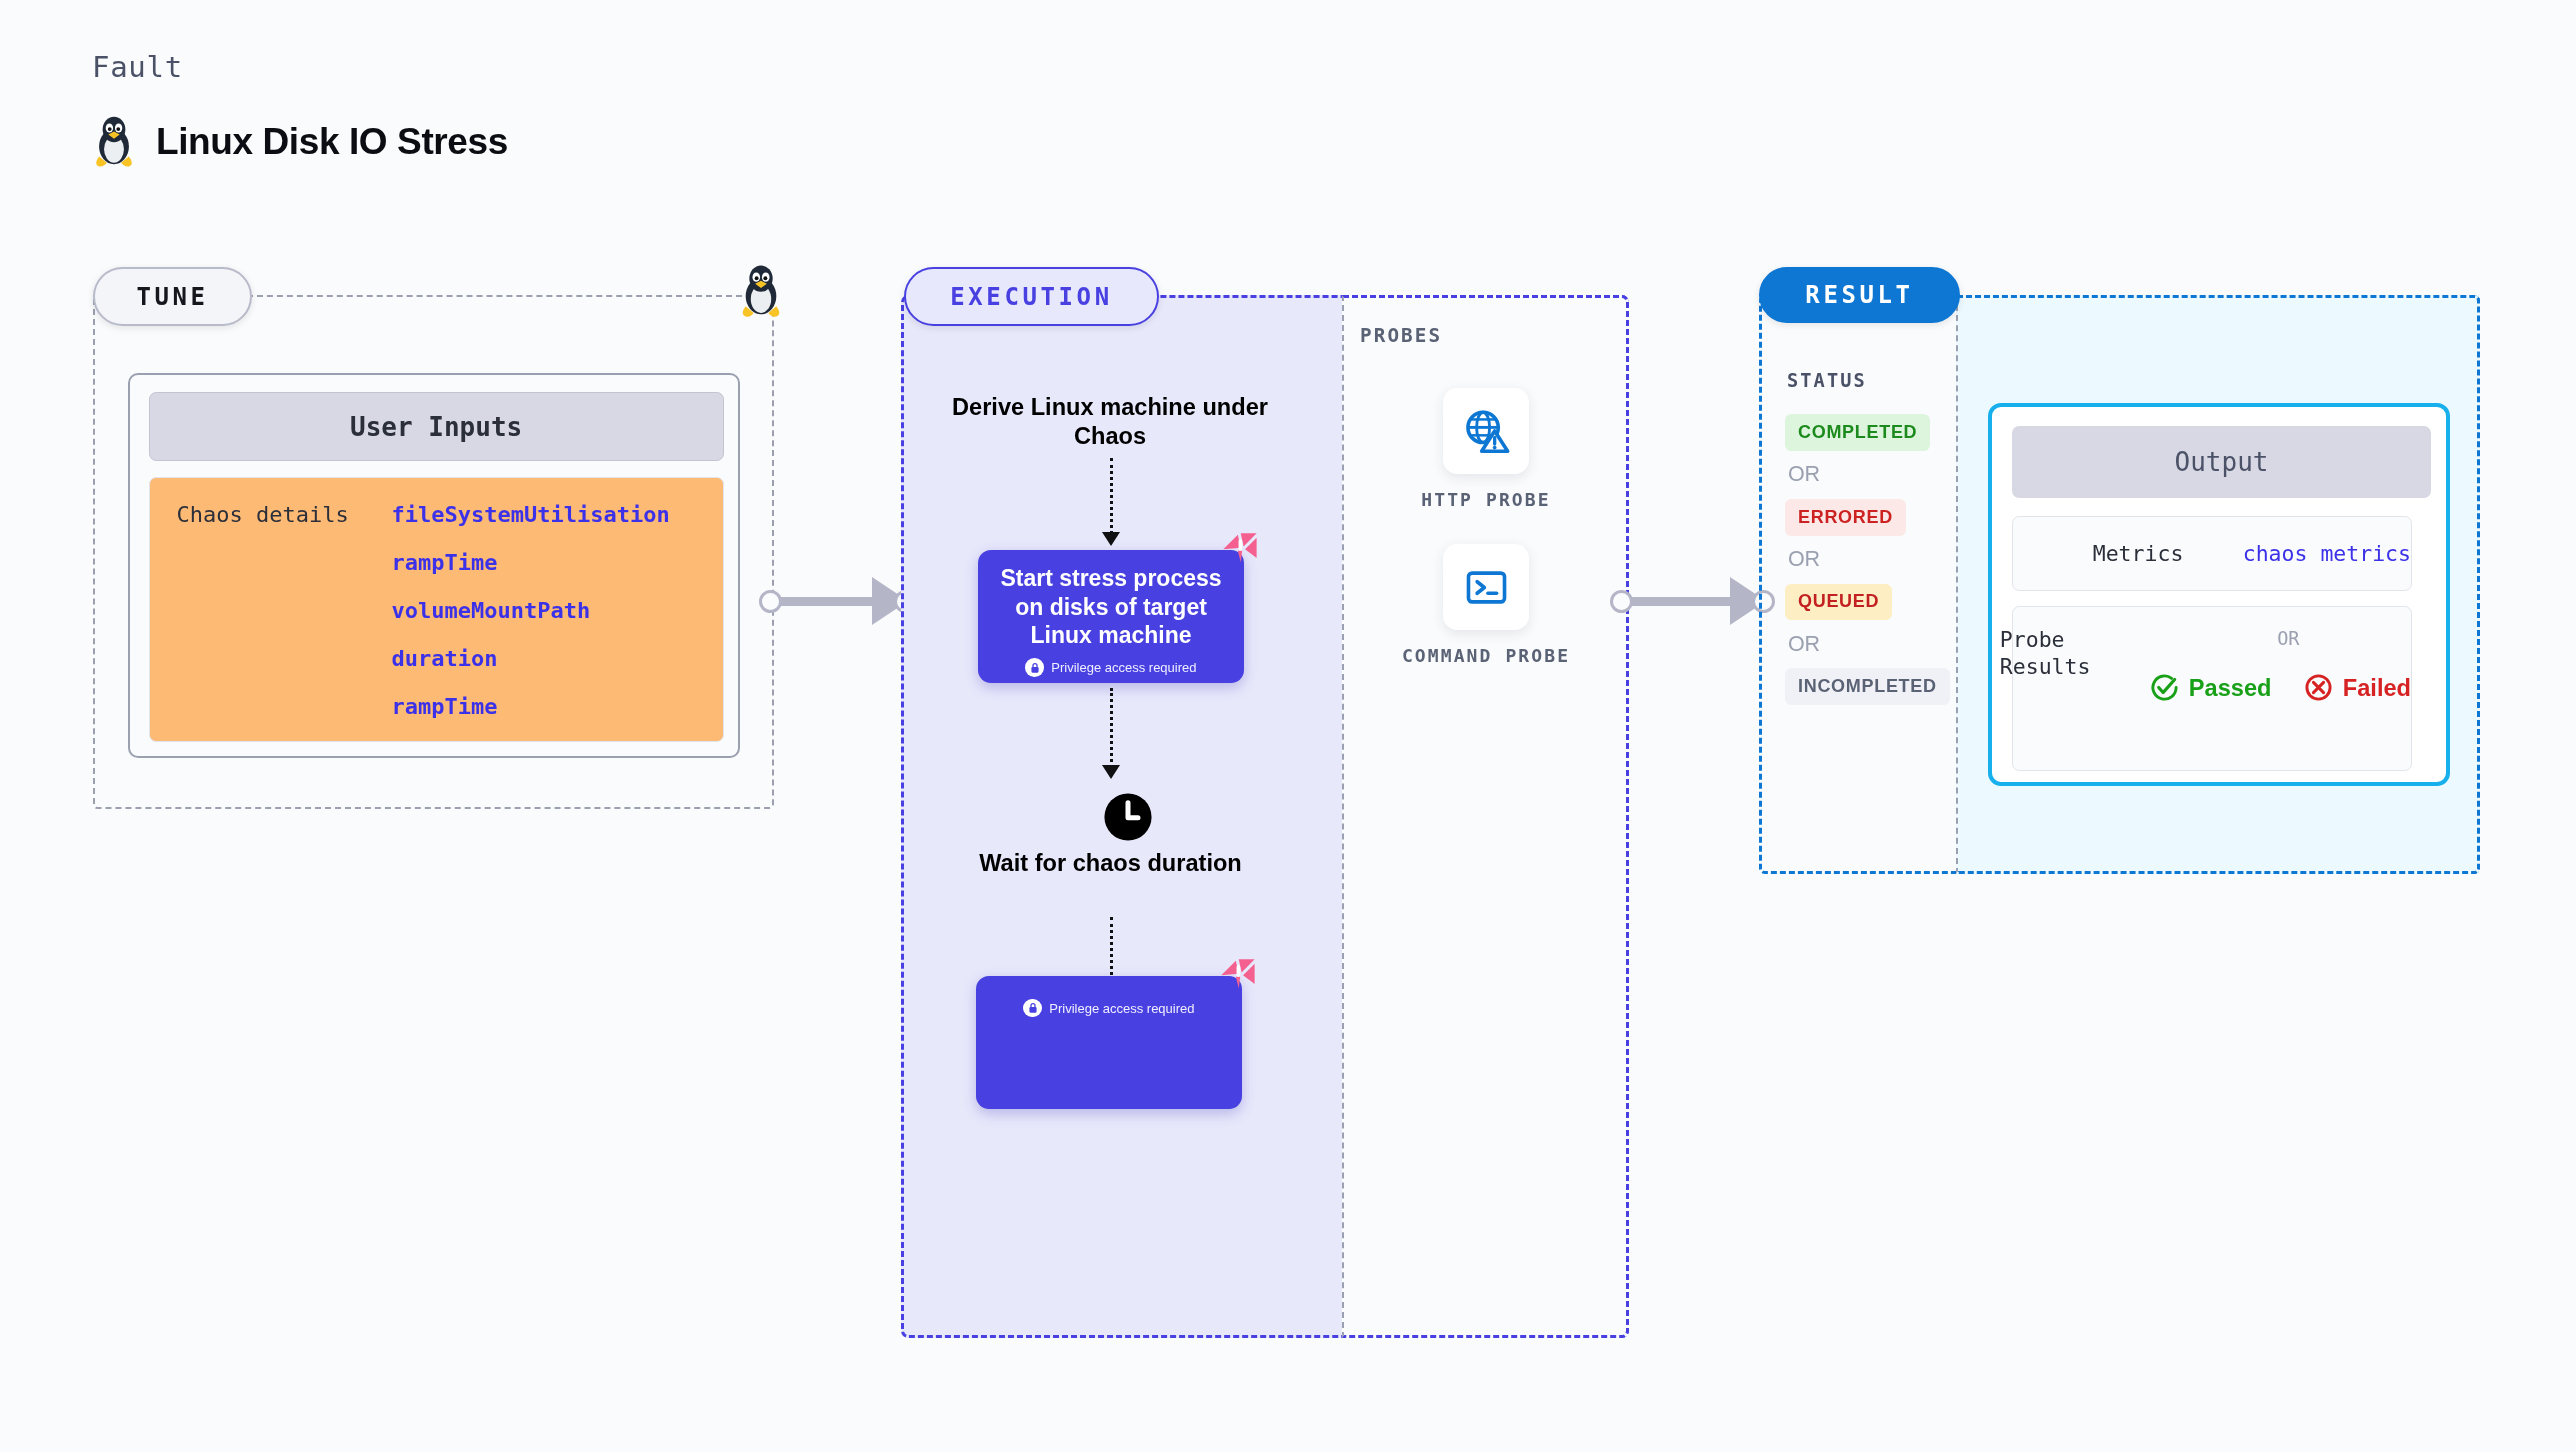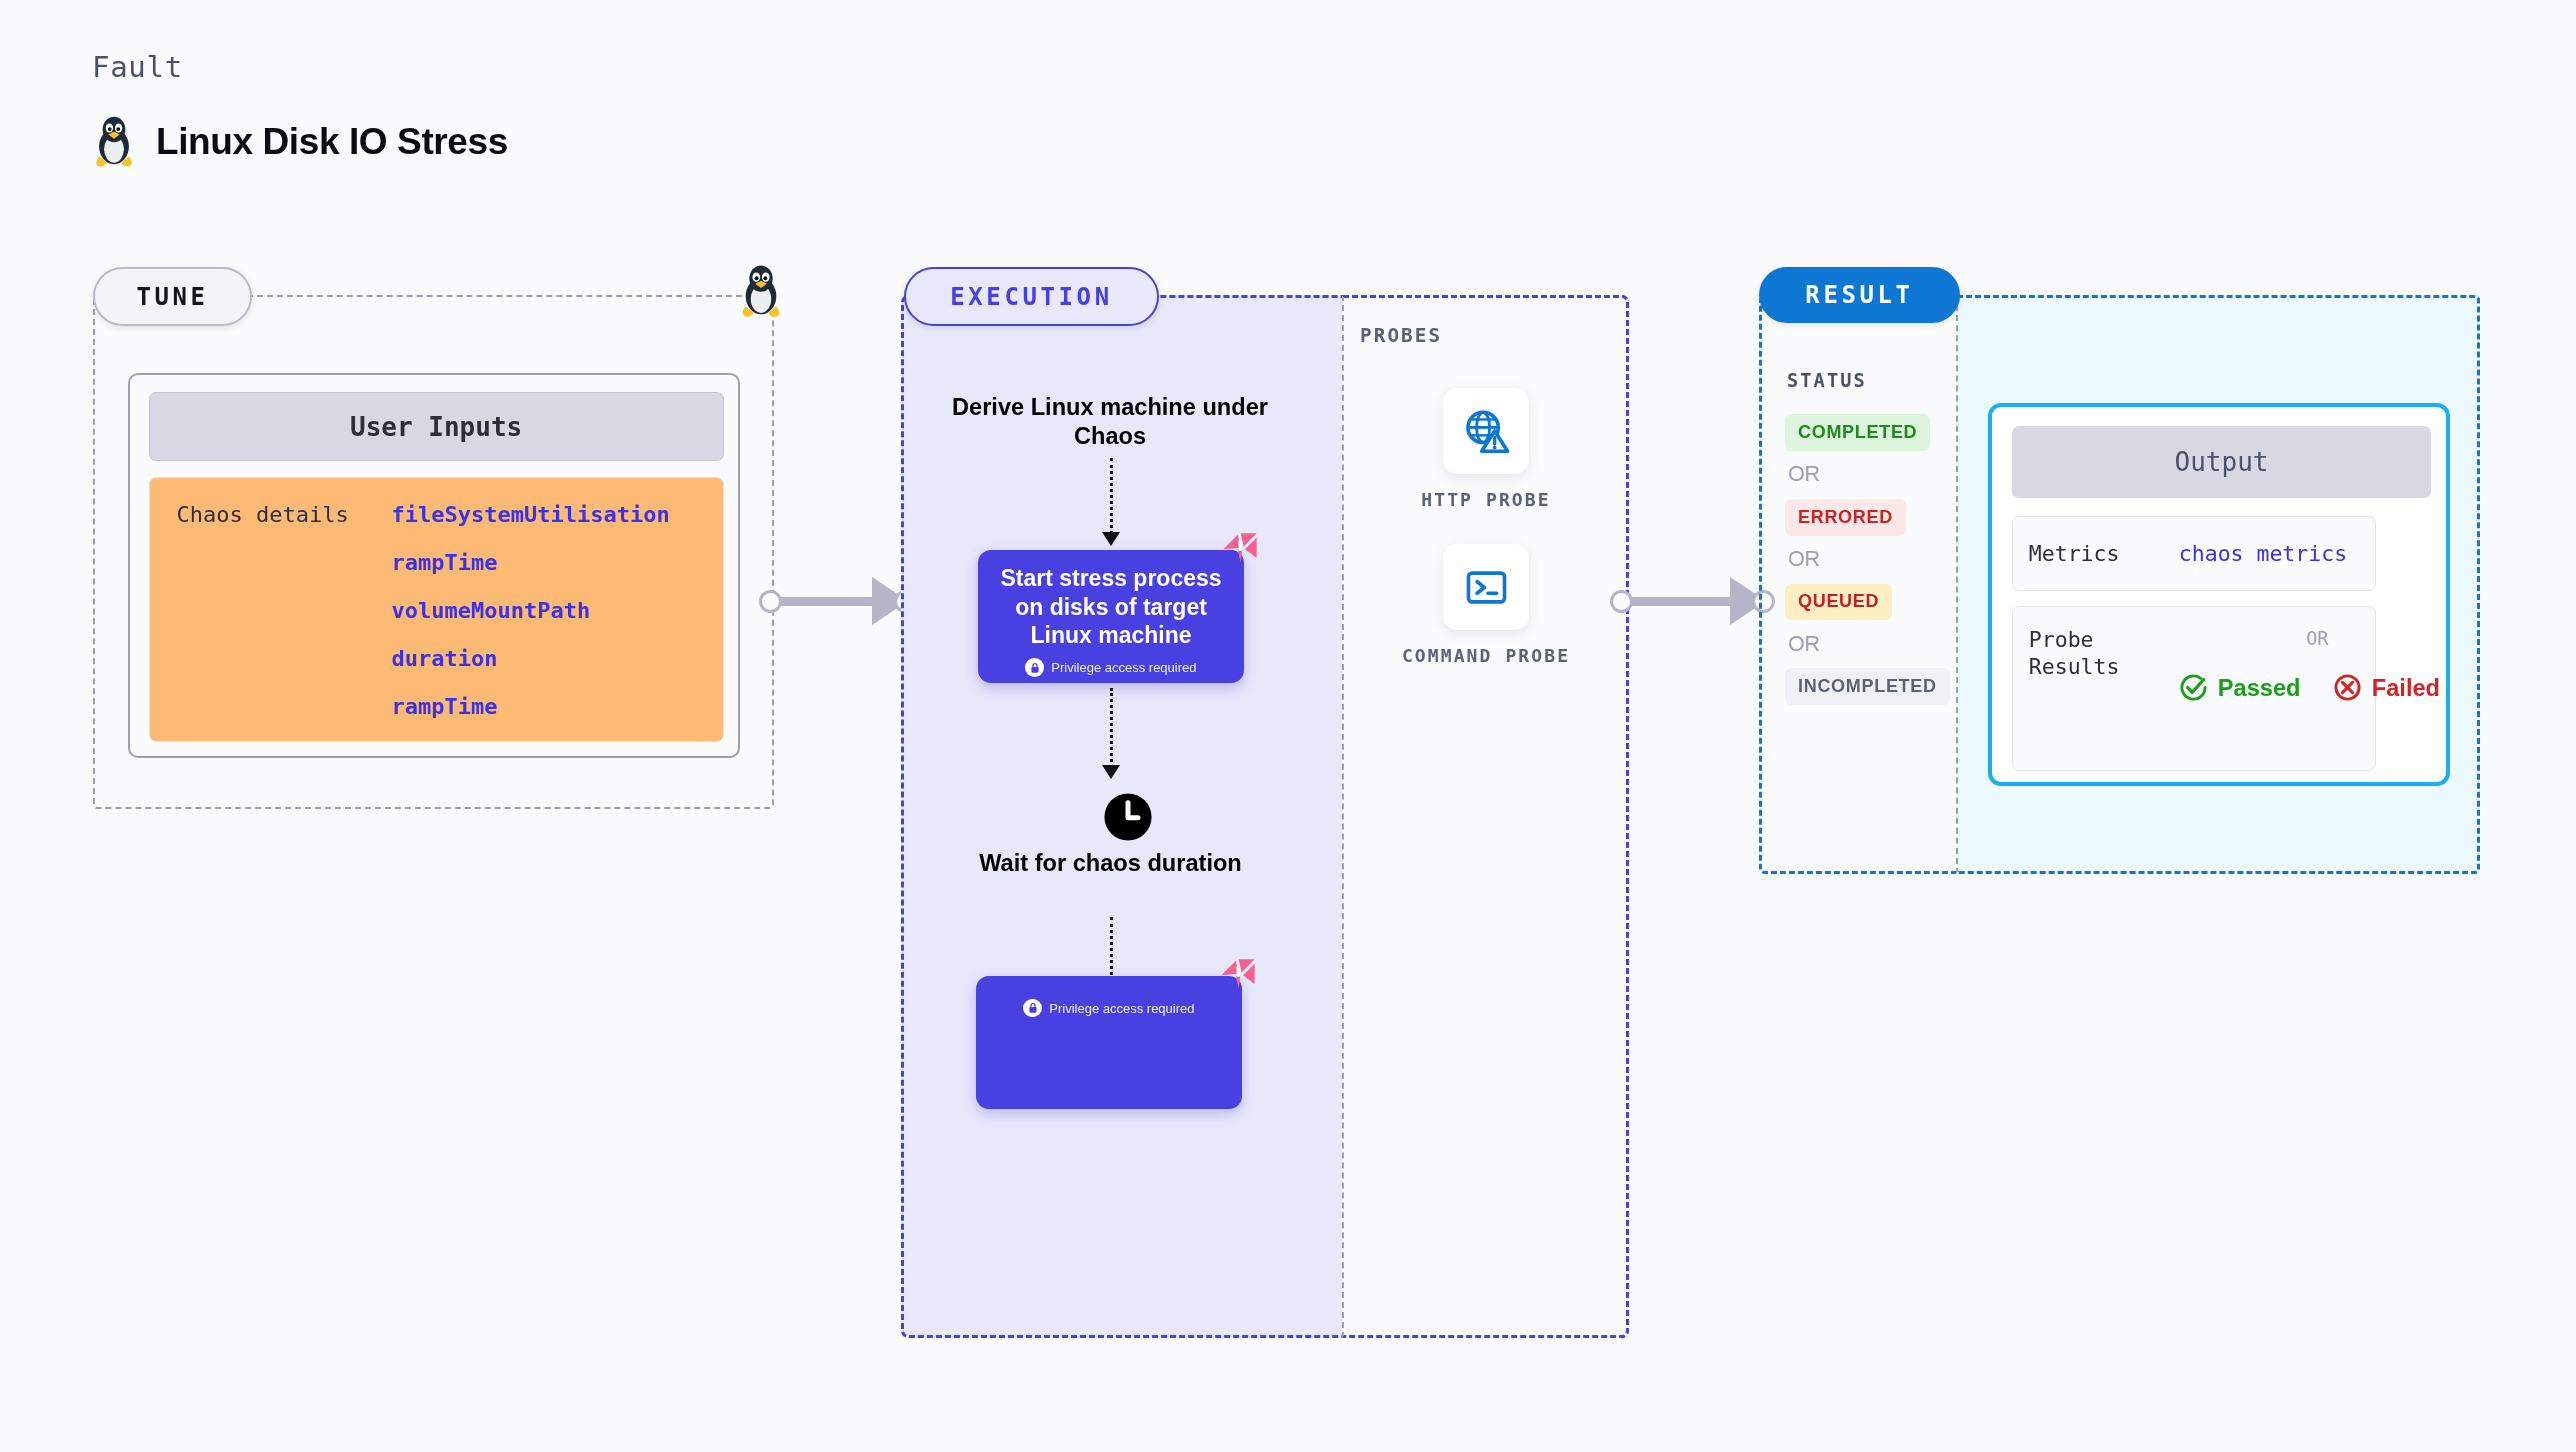--- a/index.html
+++ b/index.html
@@ -201,23 +201,23 @@
     background: #fff; border: 4.3px solid #18b0ec; border-radius: 13px; margin-top: 8px;
   }
   .out-head {
     position: absolute; left: 20px; top: 18.6px; width: 419px; height: 72px;
     background: #d7d8e3; border-radius: 7.2px;
     display: flex; align-items: center; justify-content: center;
     font-family: "DejaVu Sans Mono", monospace;
     font-size: 26px; color: #4b5268;
   }
   .out-row {
-    position: absolute; left: 20px; width: 364px;
+    position: absolute; left: 20px; width: 400px;
     background: #fafbfc; border: 1.4px solid #e2e4ec; border-radius: 7.2px;
-    display: flex; padding: 18.6px 0 18.6px 15.8px;
+    display: flex; padding: 18.6px 0 18.6px 15.8px; justify-content: flex-end;
   }
   .out-row-metrics { top: 109px; height: 75px; align-items: center; }
   .out-row-probe  { top: 199px; height: 165px; }
   .out-key {
     font-family: "DejaVu Sans Mono", monospace;
     font-size: 21.5px; color: #2b2f3a; width: 150px; flex: none; line-height: 1.28;
   }
   .out-link {
     font-family: "DejaVu Sans Mono", monospace;
     font-size: 21.5px; color: #3b31e8;

